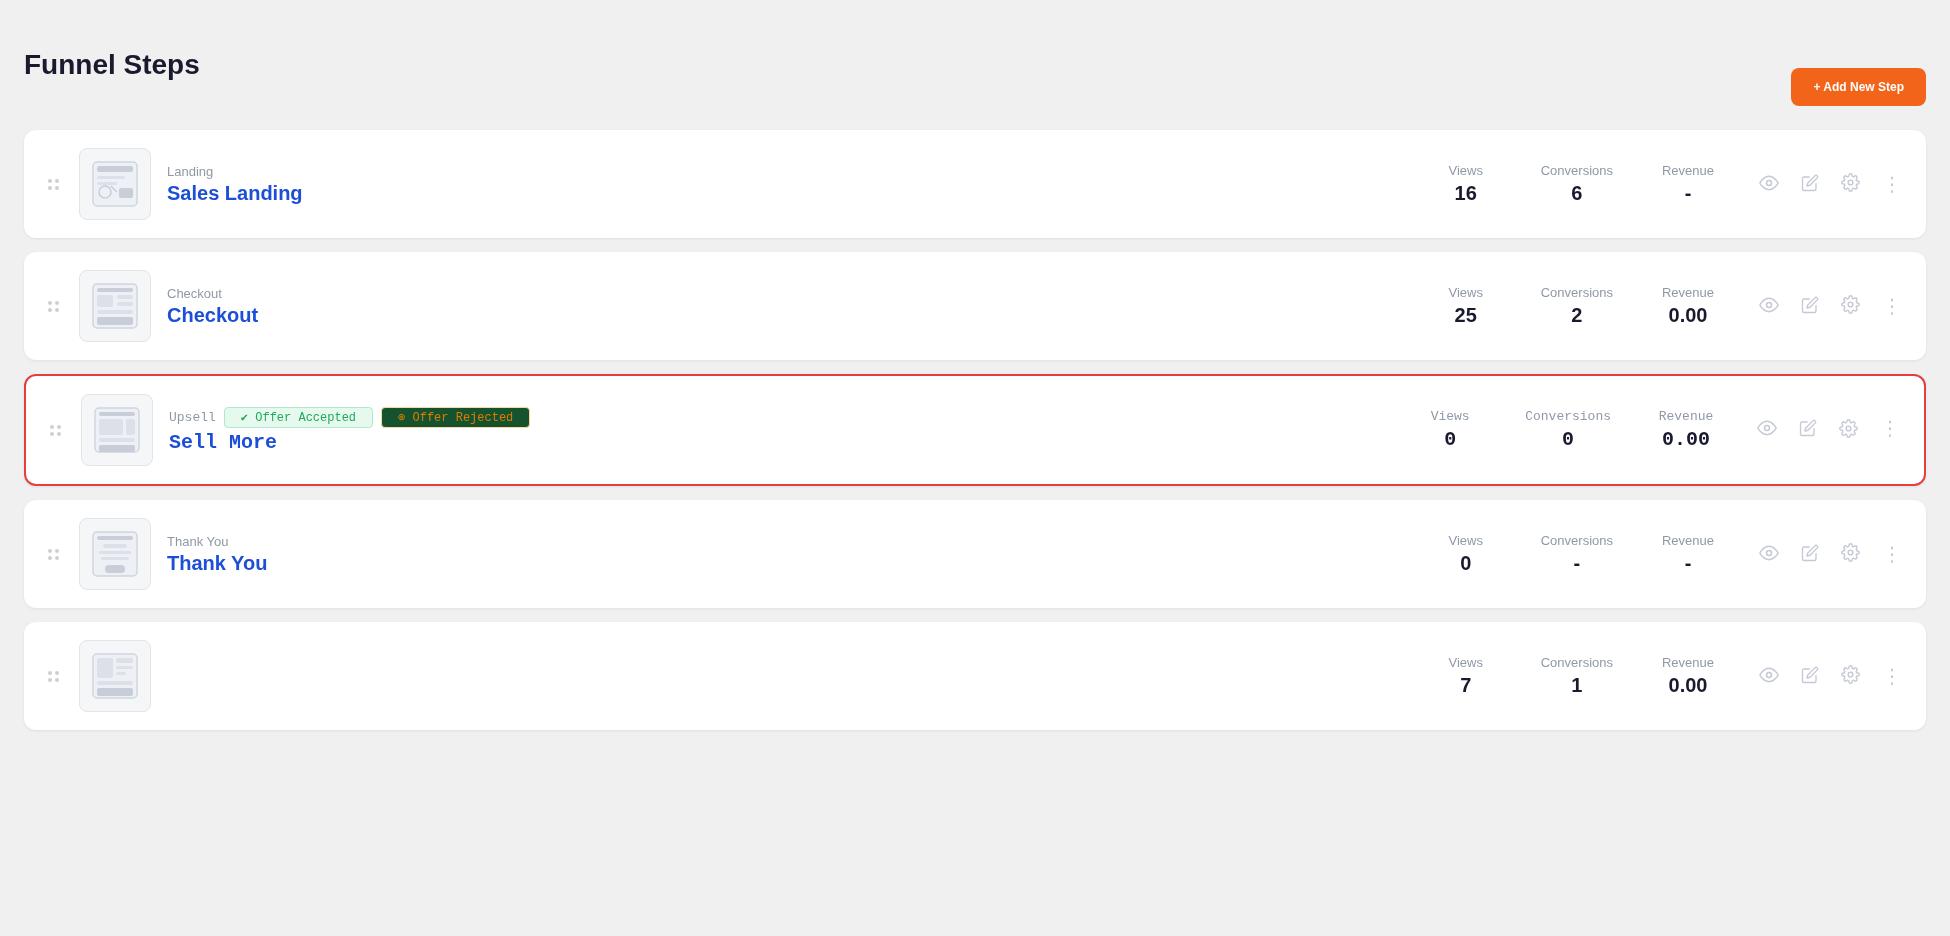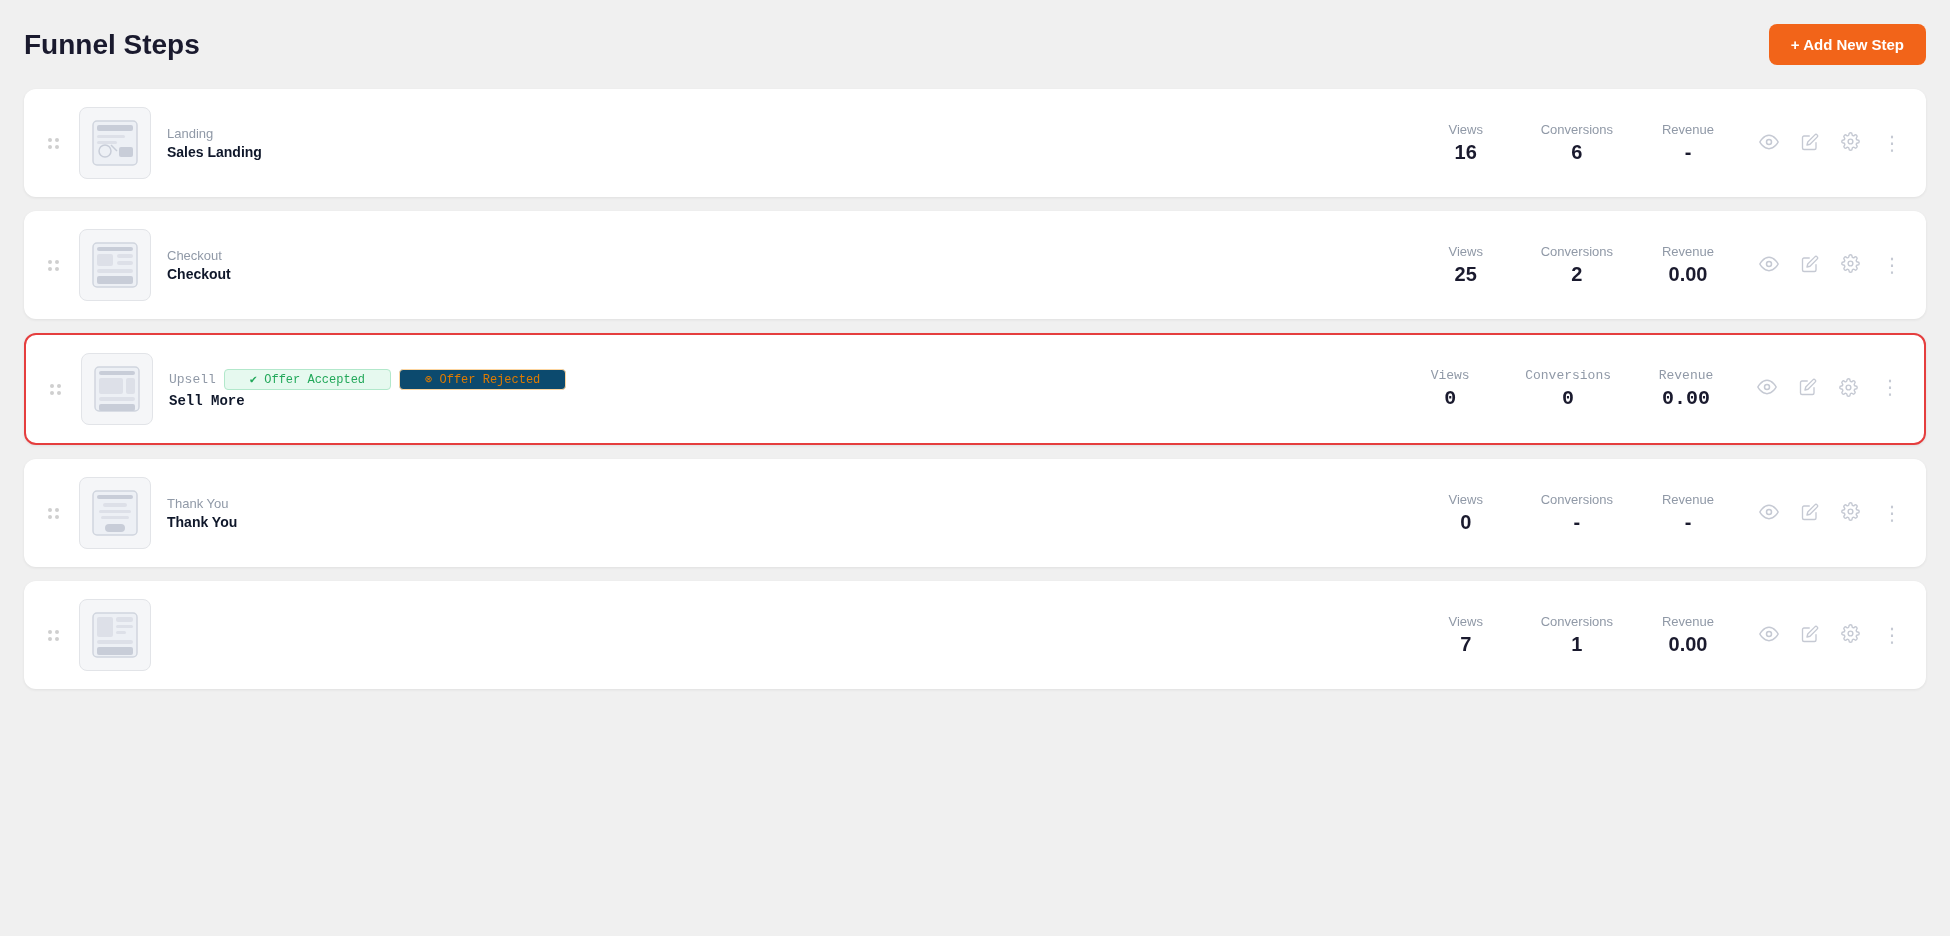--- a/index.html
+++ b/index.html
@@ -19,26 +19,27 @@
       font-size: 28px;
       font-weight: 700;
       color: #1a1a2e;
     }
     .add-new-btn {
       background: #f26419;
       color: #fff;
       border: none;
       border-radius: 8px;
       padding: 12px 22px;
-      font-size: 15px;
+      font-size: 12px;
       font-weight: 600;
       cursor: pointer;
       display: flex;
       align-items: center;
       gap: 8px;
+      margin-top: 44px;
     }
     .steps-list {
       display: flex;
       flex-direction: column;
       gap: 14px;
     }
     .step-card {
       background: #fff;
       border-radius: 12px;
       padding: 18px 20px;
@@ -95,40 +96,40 @@
     }
     .step-type {
       font-size: 13px;
       color: #9099a7;
       margin-bottom: 3px;
       display: flex;
       align-items: center;
       gap: 8px;
     }
     .step-name {
-      font-size: 14px;
+      font-size: 20px;
       font-weight: 700;
-      color: #0f172a;
+      color: #1d4ed8;
     }
     .badge {
       display: inline-flex;
       align-items: center;
       gap: 4px;
-      padding: 2px 25px;
+      padding: 2px 16px;
       border-radius: 4px;
       font-size: 12px;
       font-weight: 500;
     }
     .badge-accepted {
       background: #e6f9ef;
       color: #22a85a;
       border: 1px solid #b2e8cb;
     }
     .badge-rejected {
-      background: #0c4a6e;
+      background: #14532d;
       color: #e07b00;
       border: 1px solid #fcd5a0;
     }
     .step-stats {
       display: flex;
       gap: 40px;
       align-items: center;
       flex-shrink: 0;
     }
     .stat-block {

